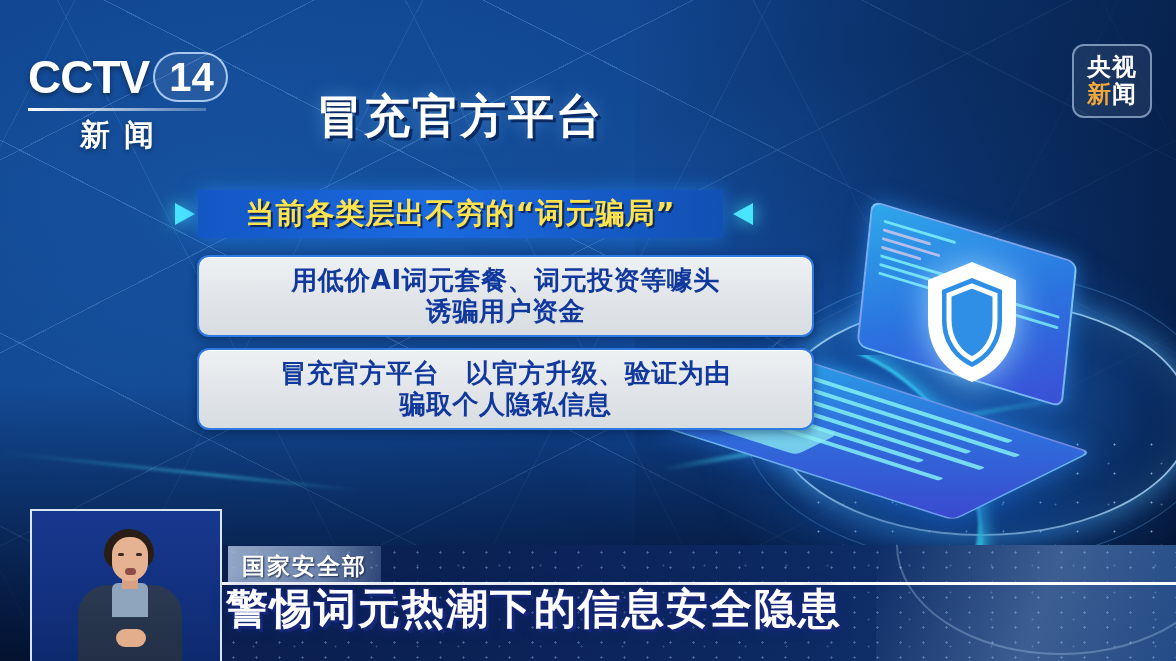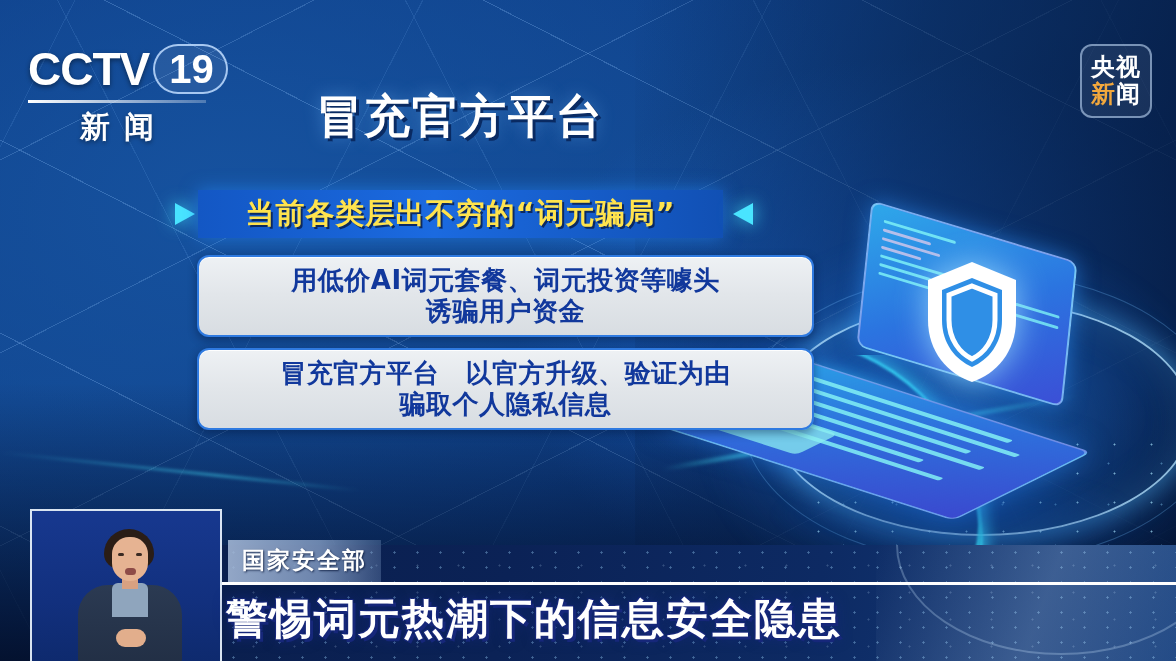--- a/index.html
+++ b/index.html
@@ -89,21 +89,21 @@
     position:absolute;left:800px;top:430px;width:376px;height:180px;
     background-image:
       radial-gradient(circle, rgba(170,230,255,.9) 0.8px, rgba(0,0,0,0) 1.2px),
       radial-gradient(circle, rgba(140,215,255,.55) 0.8px, rgba(0,0,0,0) 1.2px);
     background-size:37px 29px, 53px 41px;
     background-position:0 0, 17px 13px;
     opacity:.75;
   }
 
   
-  .cctv-logo{position:absolute;left:28px;top:40px;width:190px;height:100px;}
+  .cctv-logo{position:absolute;left:28px;top:48px;width:190px;height:100px;}
   .cctv-row{display:flex;align-items:center;height:58px;}
   .cctv-text{
     font-size:46px;font-weight:bold;color:#ffffff;letter-spacing:-1px;
     font-family:"Liberation Sans",sans-serif;
     text-shadow:0 2px 5px rgba(0,0,0,.45);
   }
   .cctv-13{
     margin-left:4px;
     padding:2px 12px 2px 14px;
     border:2px solid rgba(190,220,255,.85);
@@ -119,21 +119,21 @@
   .cctv-cn{
     margin-top:4px;text-align:center;width:178px;
     font-size:30px;font-weight:bold;color:#fff;letter-spacing:14px;
     text-indent:14px;
     font-family:"DejaVu Sans","Liberation Sans",sans-serif;
     text-shadow:0 2px 4px rgba(0,0,0,.4);
   }
 
   
   .watermark{
-    position:absolute;right:24px;top:44px;width:72px;height:74px;
+    position:absolute;right:24px;top:44px;width:80px;height:74px;
     border:2px solid rgba(200,225,255,.55);
     border-radius:12px;
     background:rgba(255,255,255,.07);
     display:flex;flex-direction:column;align-items:center;justify-content:center;
     gap:1px;
   }
   .wm-line{font-size:24px;font-weight:bold;line-height:1.08;letter-spacing:1px;
     font-family:"DejaVu Sans","Liberation Sans",sans-serif;}
   .wm-top{color:#ffffff;}
   .wm-b1{color:#f3a83c;}
@@ -298,30 +298,30 @@
   }
   .lower-band .sheen{
     position:absolute;right:0;bottom:0;width:300px;height:116px;
     background:linear-gradient(110deg, rgba(255,255,255,0) 0%, rgba(210,232,255,.22) 55%, rgba(255,255,255,.06) 100%);
   }
   .white-rule{
     position:absolute;left:222px;right:0;bottom:76px;height:3px;background:#ffffff;
   }
   .dept-tag{
     position:absolute;left:228px;bottom:79px;
-    padding:5px 14px 6px 14px;
+    padding:5px 14px 0 14px;
     background:linear-gradient(90deg, rgba(165,185,215,.88) 0%, rgba(135,160,198,.78) 60%, rgba(120,148,190,.35) 100%);
   }
   .dept-tag .txt{
     font-size:23px;font-weight:bold;color:#ffffff;letter-spacing:2px;
     font-family:"DejaVu Sans","Liberation Sans",sans-serif;
     text-shadow:1px 1px 2px rgba(10,25,60,.8);
   }
   .lt-headline{
-    position:absolute;left:226px;bottom:14px;
+    position:absolute;left:226px;bottom:24px;
     font-size:42px;font-weight:bold;color:#ffffff;letter-spacing:2px;
     font-family:"DejaVu Sans","Liberation Sans",sans-serif;
     text-shadow:
       3px 3px 0 #16277a,
       -1px -1px 0 #16277a,
       1px -1px 0 #16277a,
       -1px 1px 0 #16277a,
       0 0 14px rgba(20,40,130,.9);
     white-space:nowrap;
   }
@@ -380,21 +380,21 @@
     <svg class="shield" viewBox="0 0 96 128">
       <path d="M48 4 L92 22 V62 C92 94 72 116 48 124 C24 116 4 94 4 62 V22 Z" fill="#ffffff"></path>
       <path d="M48 20 L78 32 V62 C78 86 64 102 48 109 C32 102 18 86 18 62 V32 Z" fill="#2f8fe6"></path>
       <path d="M48 28 L71 37 V62 C71 82 60 95 48 101 C36 95 25 82 25 62 V37 Z" fill="none" stroke="#ffffff" stroke-width="5"></path>
     </svg>
   </div>
 
   <div class="cctv-logo">
     <div class="cctv-row">
       <span class="cctv-text">CCTV</span>
-      <span class="cctv-13">19</span>
+      <span class="cctv-13">14</span>
     </div>
     <div class="cctv-underline"></div>
     <div class="cctv-cn">新闻</div>
   </div>
 
   <div class="watermark">
     <div class="wm-line wm-top">央视</div>
     <div class="wm-line"><span class="wm-b1">新</span><span class="wm-b2">闻</span></div>
   </div>
 

